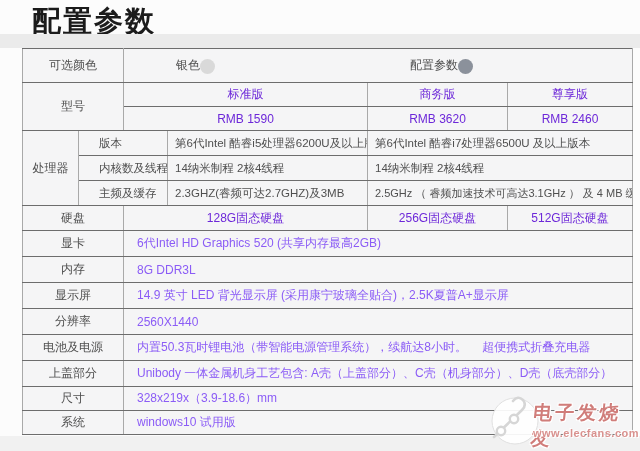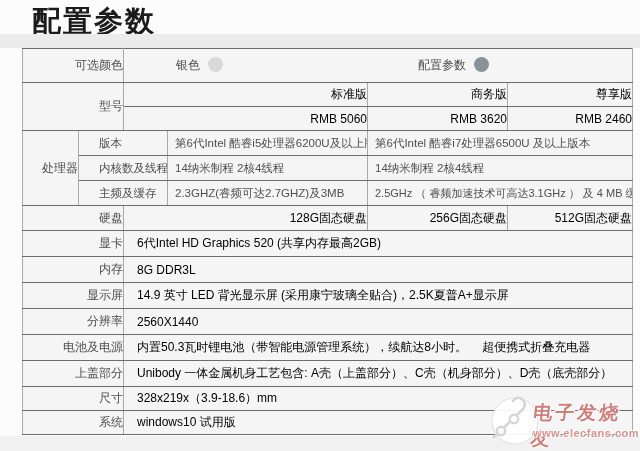--- a/index.html
+++ b/index.html
@@ -23,29 +23,29 @@
     border-collapse:collapse;table-layout:fixed;
     background:#f5f5f6;
     font-size:12px;
   }
   td{
     border-top:1px solid #6d6d6d;border-bottom:1px solid #6d6d6d;
     border-left:1px solid #a9a9a9;border-right:1px solid #a9a9a9;
     vertical-align:middle;padding:0;overflow:hidden;white-space:nowrap;
   }
   .h34{height:34px}.h24{height:24px}.h25{height:25px}.h26{height:26px}
-  .lbl{text-align:right;color:#4e4e4e;}
-  .ctr{text-align:right;color:#000000;}
-  .val{text-align:left;padding-left:13px;color:#000000;margin-top:16px;}
+  .lbl{text-align:center;color:#4e4e4e;}
+  .ctr{text-align:center;color:#6d28d9;}
+  .val{text-align:left;padding-left:13px;color:#8b5cf6;margin-top:16px;}
   .sub{text-align:left;padding-left:20px;font-size:11.5px;letter-spacing:0;}
   .cpu{text-align:left;padding-left:7px;font-size:11.5px;}
   .tight{font-size:11px;}
   .colorcell{padding-left:52px;}
   .color-opts{display:flex;align-items:center;gap:195px;}
-  .color-opt{display:flex;align-items:flex-start;gap:8px;}
+  .color-opt{display:flex;align-items:flex-end;gap:0;}
   .swatch{width:15px;height:15px;border-radius:50%;display:inline-block;}
 
   .watermark{position:absolute;left:488px;top:390px;width:152px;height:61px;pointer-events:none;}
   .wm-icon{position:absolute;left:0;top:2px;}
   .wm-brand{
     position:absolute;left:44px;top:10px;width:108px;
     font-size:19px;font-weight:bold;letter-spacing:3px;
     transform:skewX(-6deg);
     text-shadow:-1px -1px 0 #fff,1px -1px 0 #fff,-1px 1px 0 #fff,1px 1px 0 #fff,0 0 3px #fff;
   }
@@ -90,21 +90,21 @@
   </tr>
 
   <tr class="h24">
     <td colspan="2" rowspan="2" class="lbl">型号</td>
     <td colspan="2" class="ctr">标准版</td>
     <td class="ctr">商务版</td>
     <td class="ctr">尊享版</td>
   </tr>
 
   <tr class="h24">
-    <td colspan="2" class="ctr">RMB 5060</td>
+    <td colspan="2" class="ctr">RMB 1590</td>
     <td class="ctr">RMB 3620</td>
     <td class="ctr">RMB 2460</td>
   </tr>
 
   <tr class="h25">
     <td rowspan="3" class="lbl">处理器</td>
     <td colspan="2" class="sub">版本</td>
     <td class="cpu">第6代Intel 酷睿i5处理器6200U及以上版本</td>
     <td colspan="2" class="cpu">第6代Intel 酷睿i7处理器6500U 及以上版本</td>
   </tr>

